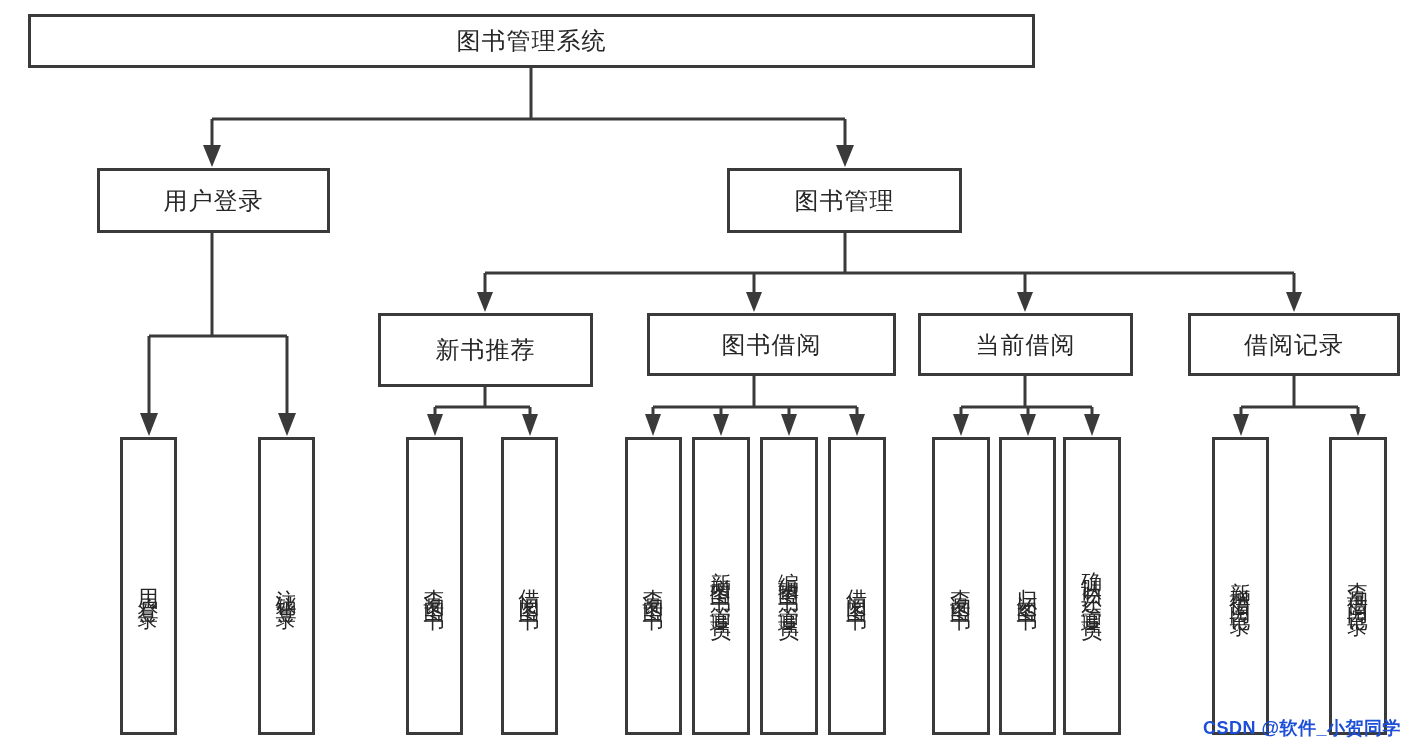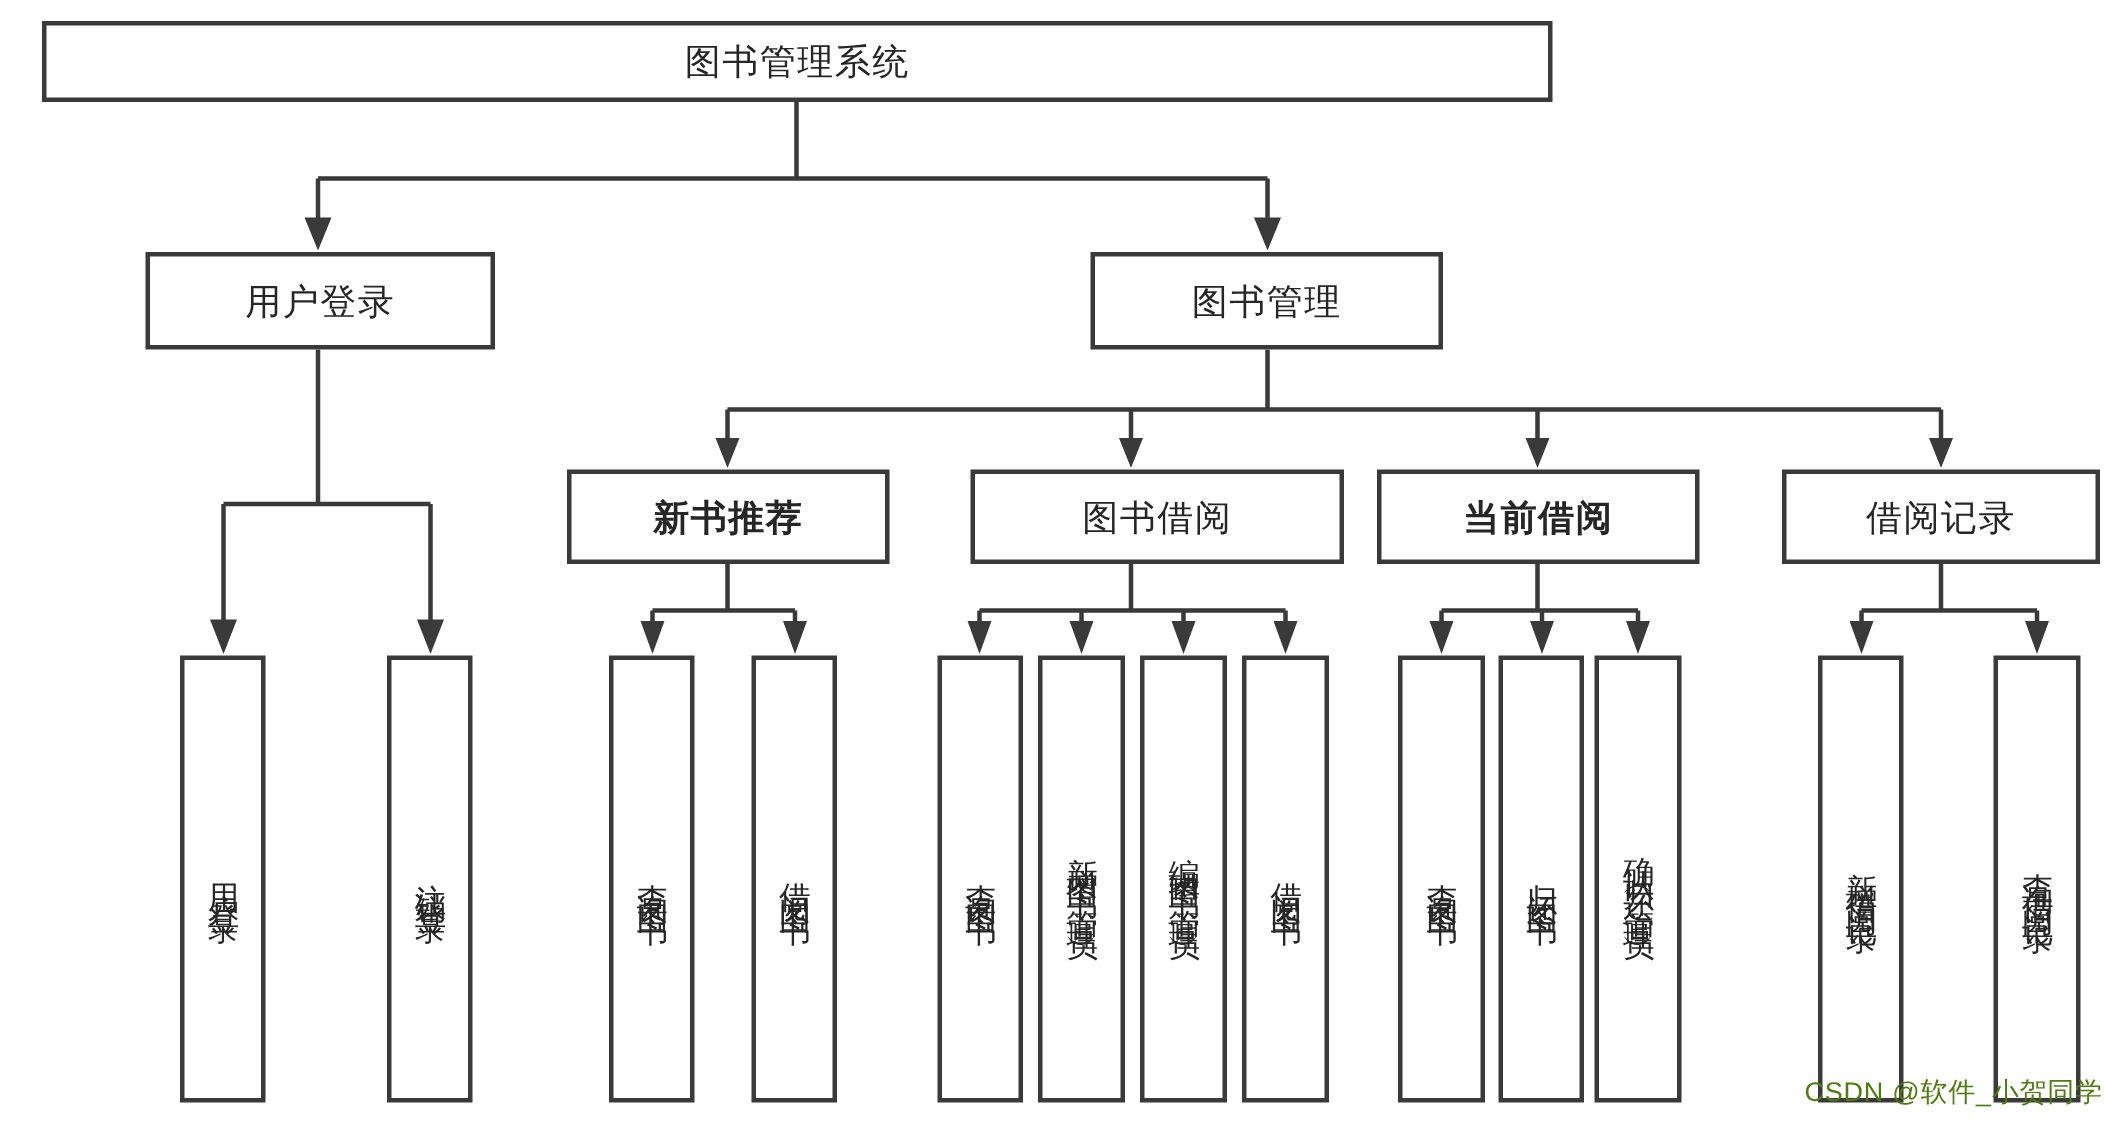--- a/index.html
+++ b/index.html
@@ -12,21 +12,21 @@
     display:flex;align-items:center;justify-content:center;
     color:#262626;font-size:24px;letter-spacing:1px;
   }
   .leaf{font-size:21px;letter-spacing:0;}
   .leaf .vtext{
     writing-mode:vertical-rl;text-orientation:mixed;
     letter-spacing:7px;line-height:1;white-space:nowrap;
   }
   .watermark{
     position:absolute;left:1188px;top:716px;z-index:3;
-    color:#4d7c0f;font-size:18px;letter-spacing:0.5px;white-space:nowrap;
+    color:#1d4ed8;font-size:18px;letter-spacing:0.5px;white-space:nowrap;font-weight:bold;
   }
 </style>
 </head>
 <body>
 
 <div class="canvas">
 
   <svg class="connector-svg" width="1405" height="747" viewBox="0 0 1405 747">
     <g stroke="#3a3a3a" stroke-width="3" fill="none">
 
@@ -75,27 +75,27 @@
     <span>图书管理系统</span>
   </div>
 
   <div class="box" style="left:82px;top:168px;width:233px;height:65px;">
     <span>用户登录</span>
   </div>
   <div class="box" style="left:712px;top:168px;width:235px;height:65px;justify-content:center;">
     <span>图书管理</span>
   </div>
 
-  <div class="box" style="left:363px;top:313px;width:215px;height:63px;font-weight:bold;">
+  <div class="box" style="left:363px;top:313px;width:215px;height:74px;">
     <span>新书推荐</span>
   </div>
   <div class="box" style="left:632px;top:313px;width:249px;height:63px;">
     <span>图书借阅</span>
   </div>
-  <div class="box" style="left:903px;top:313px;width:215px;height:63px;font-weight:bold;">
+  <div class="box" style="left:903px;top:313px;width:215px;height:63px;">
     <span>当前借阅</span>
   </div>
   <div class="box" style="left:1173px;top:313px;width:212px;height:63px;">
     <span>借阅记录</span>
   </div>
 
   <div class="box leaf" style="left:105px;top:437px;width:57px;height:298px;">
     <span class="vtext">用户登录</span>
   </div>
   <div class="box leaf" style="left:243px;top:437px;width:57px;height:298px;">

